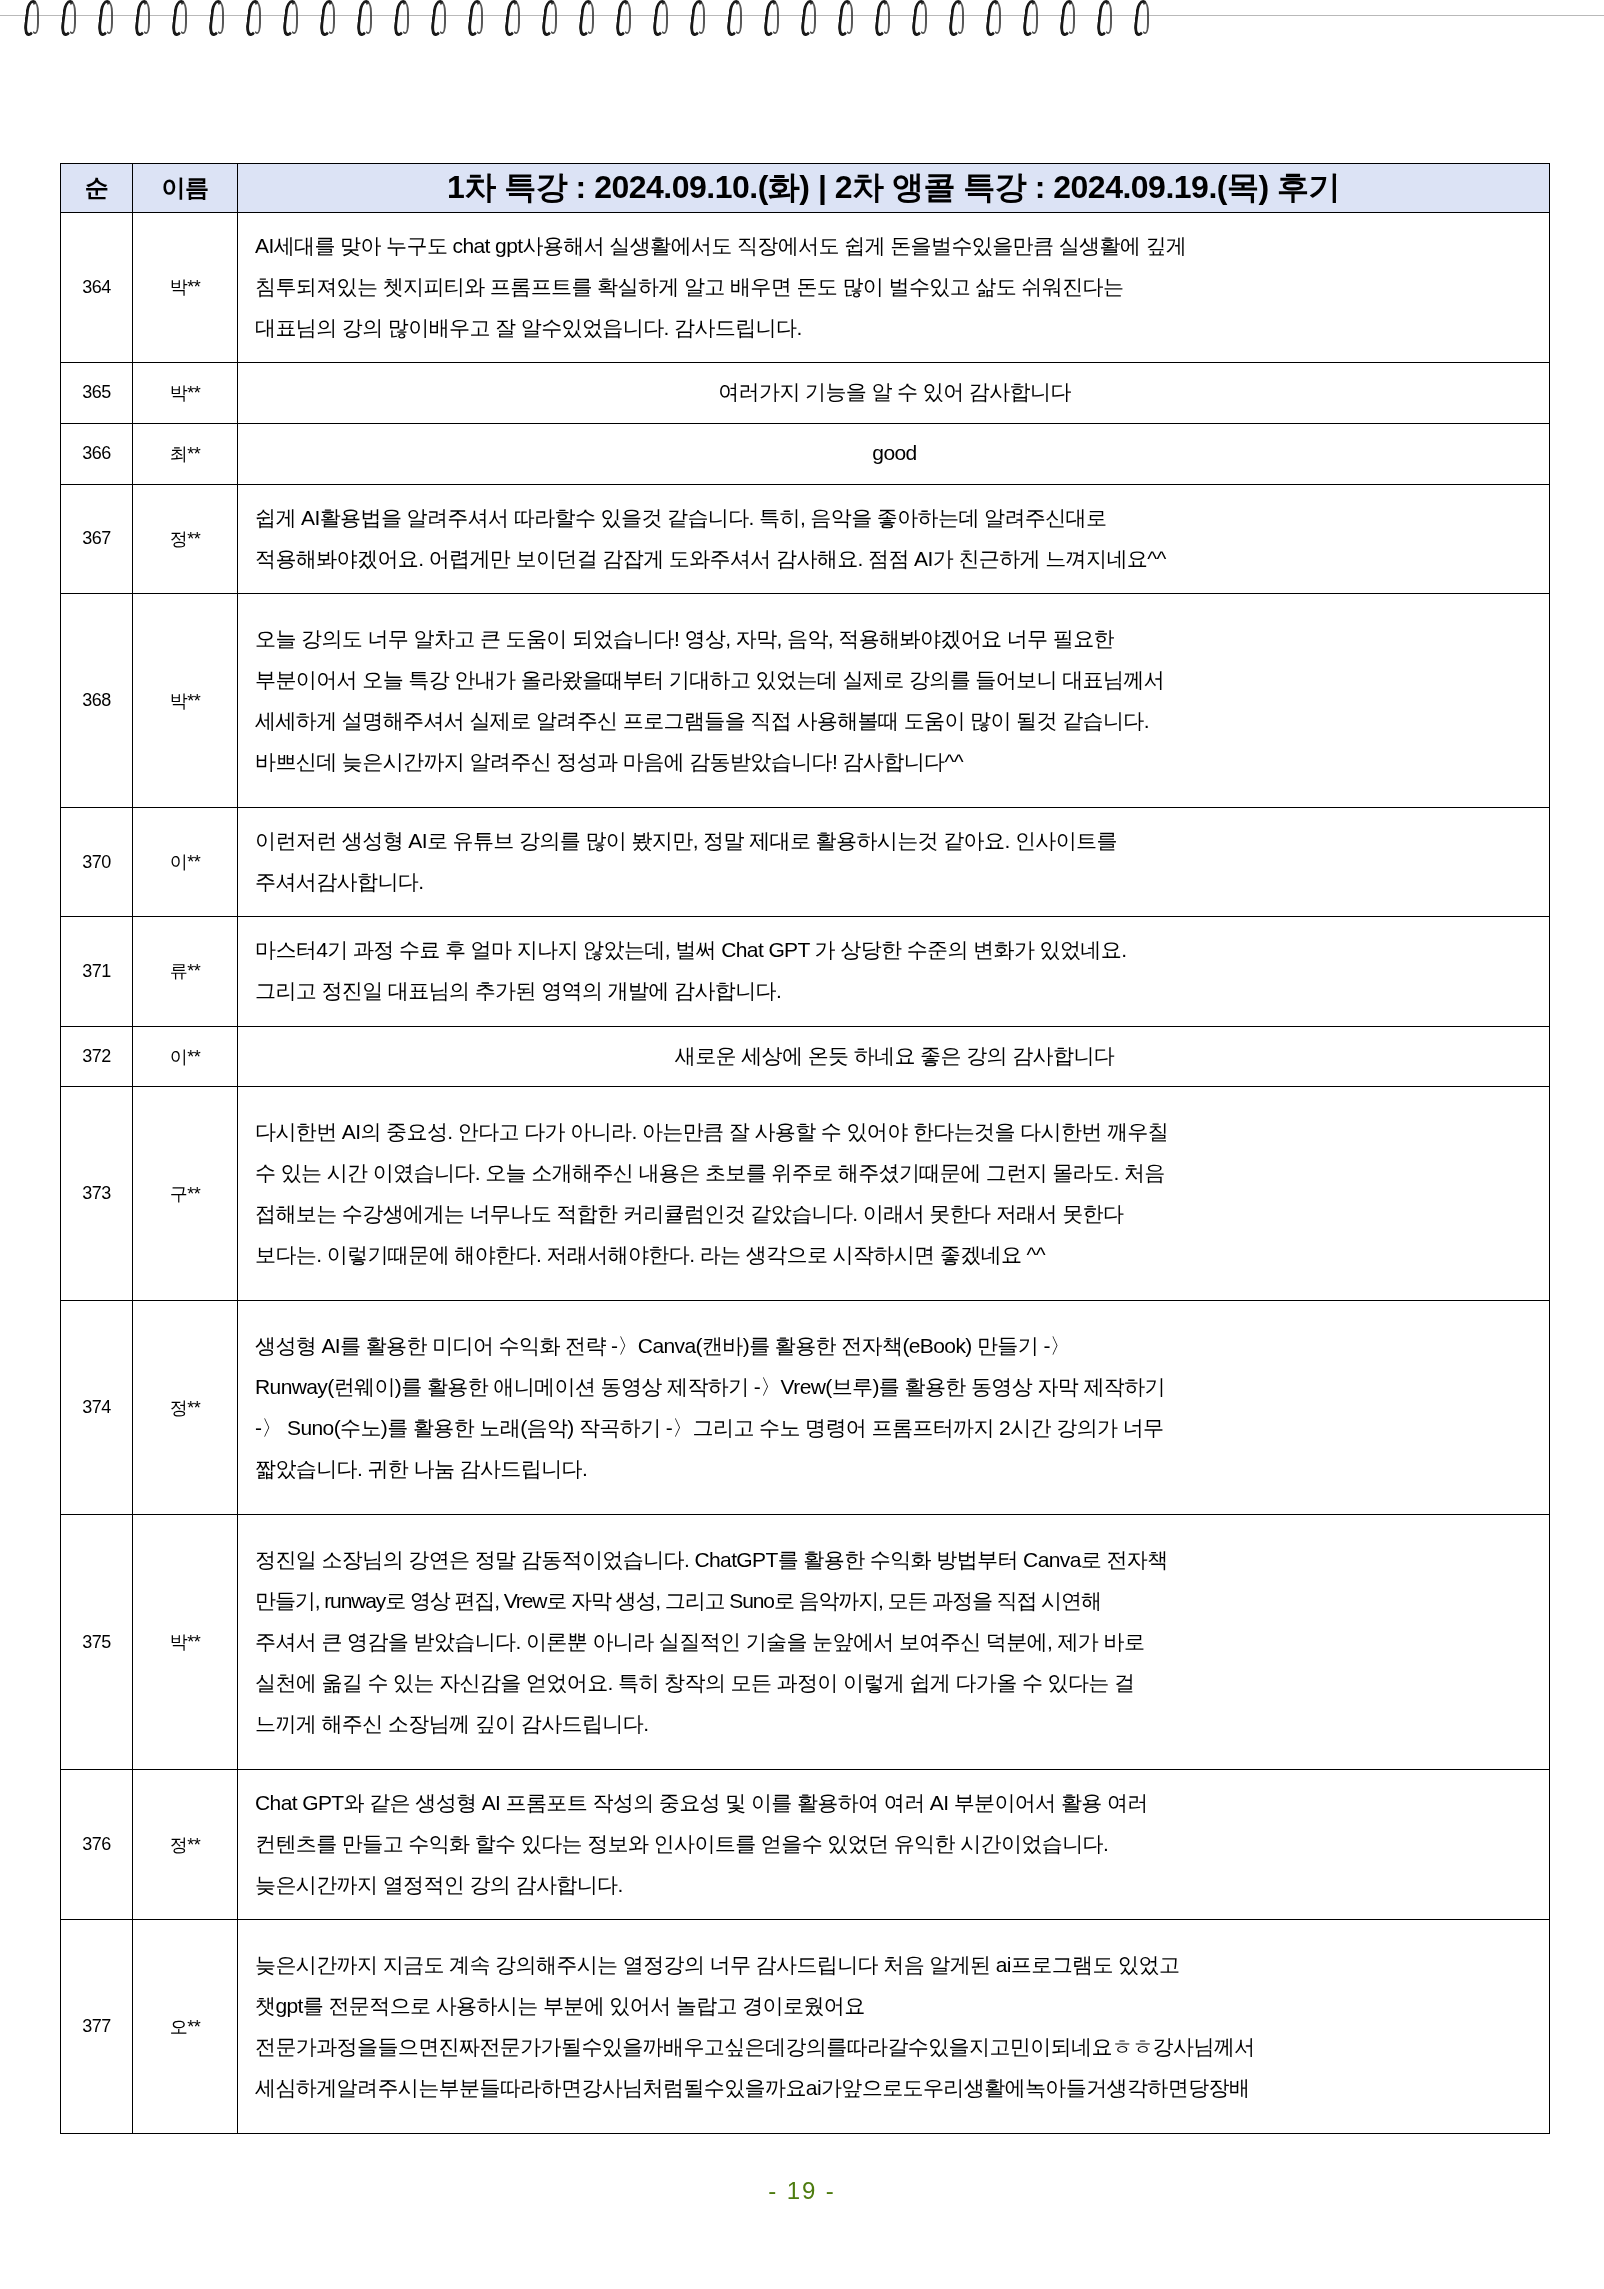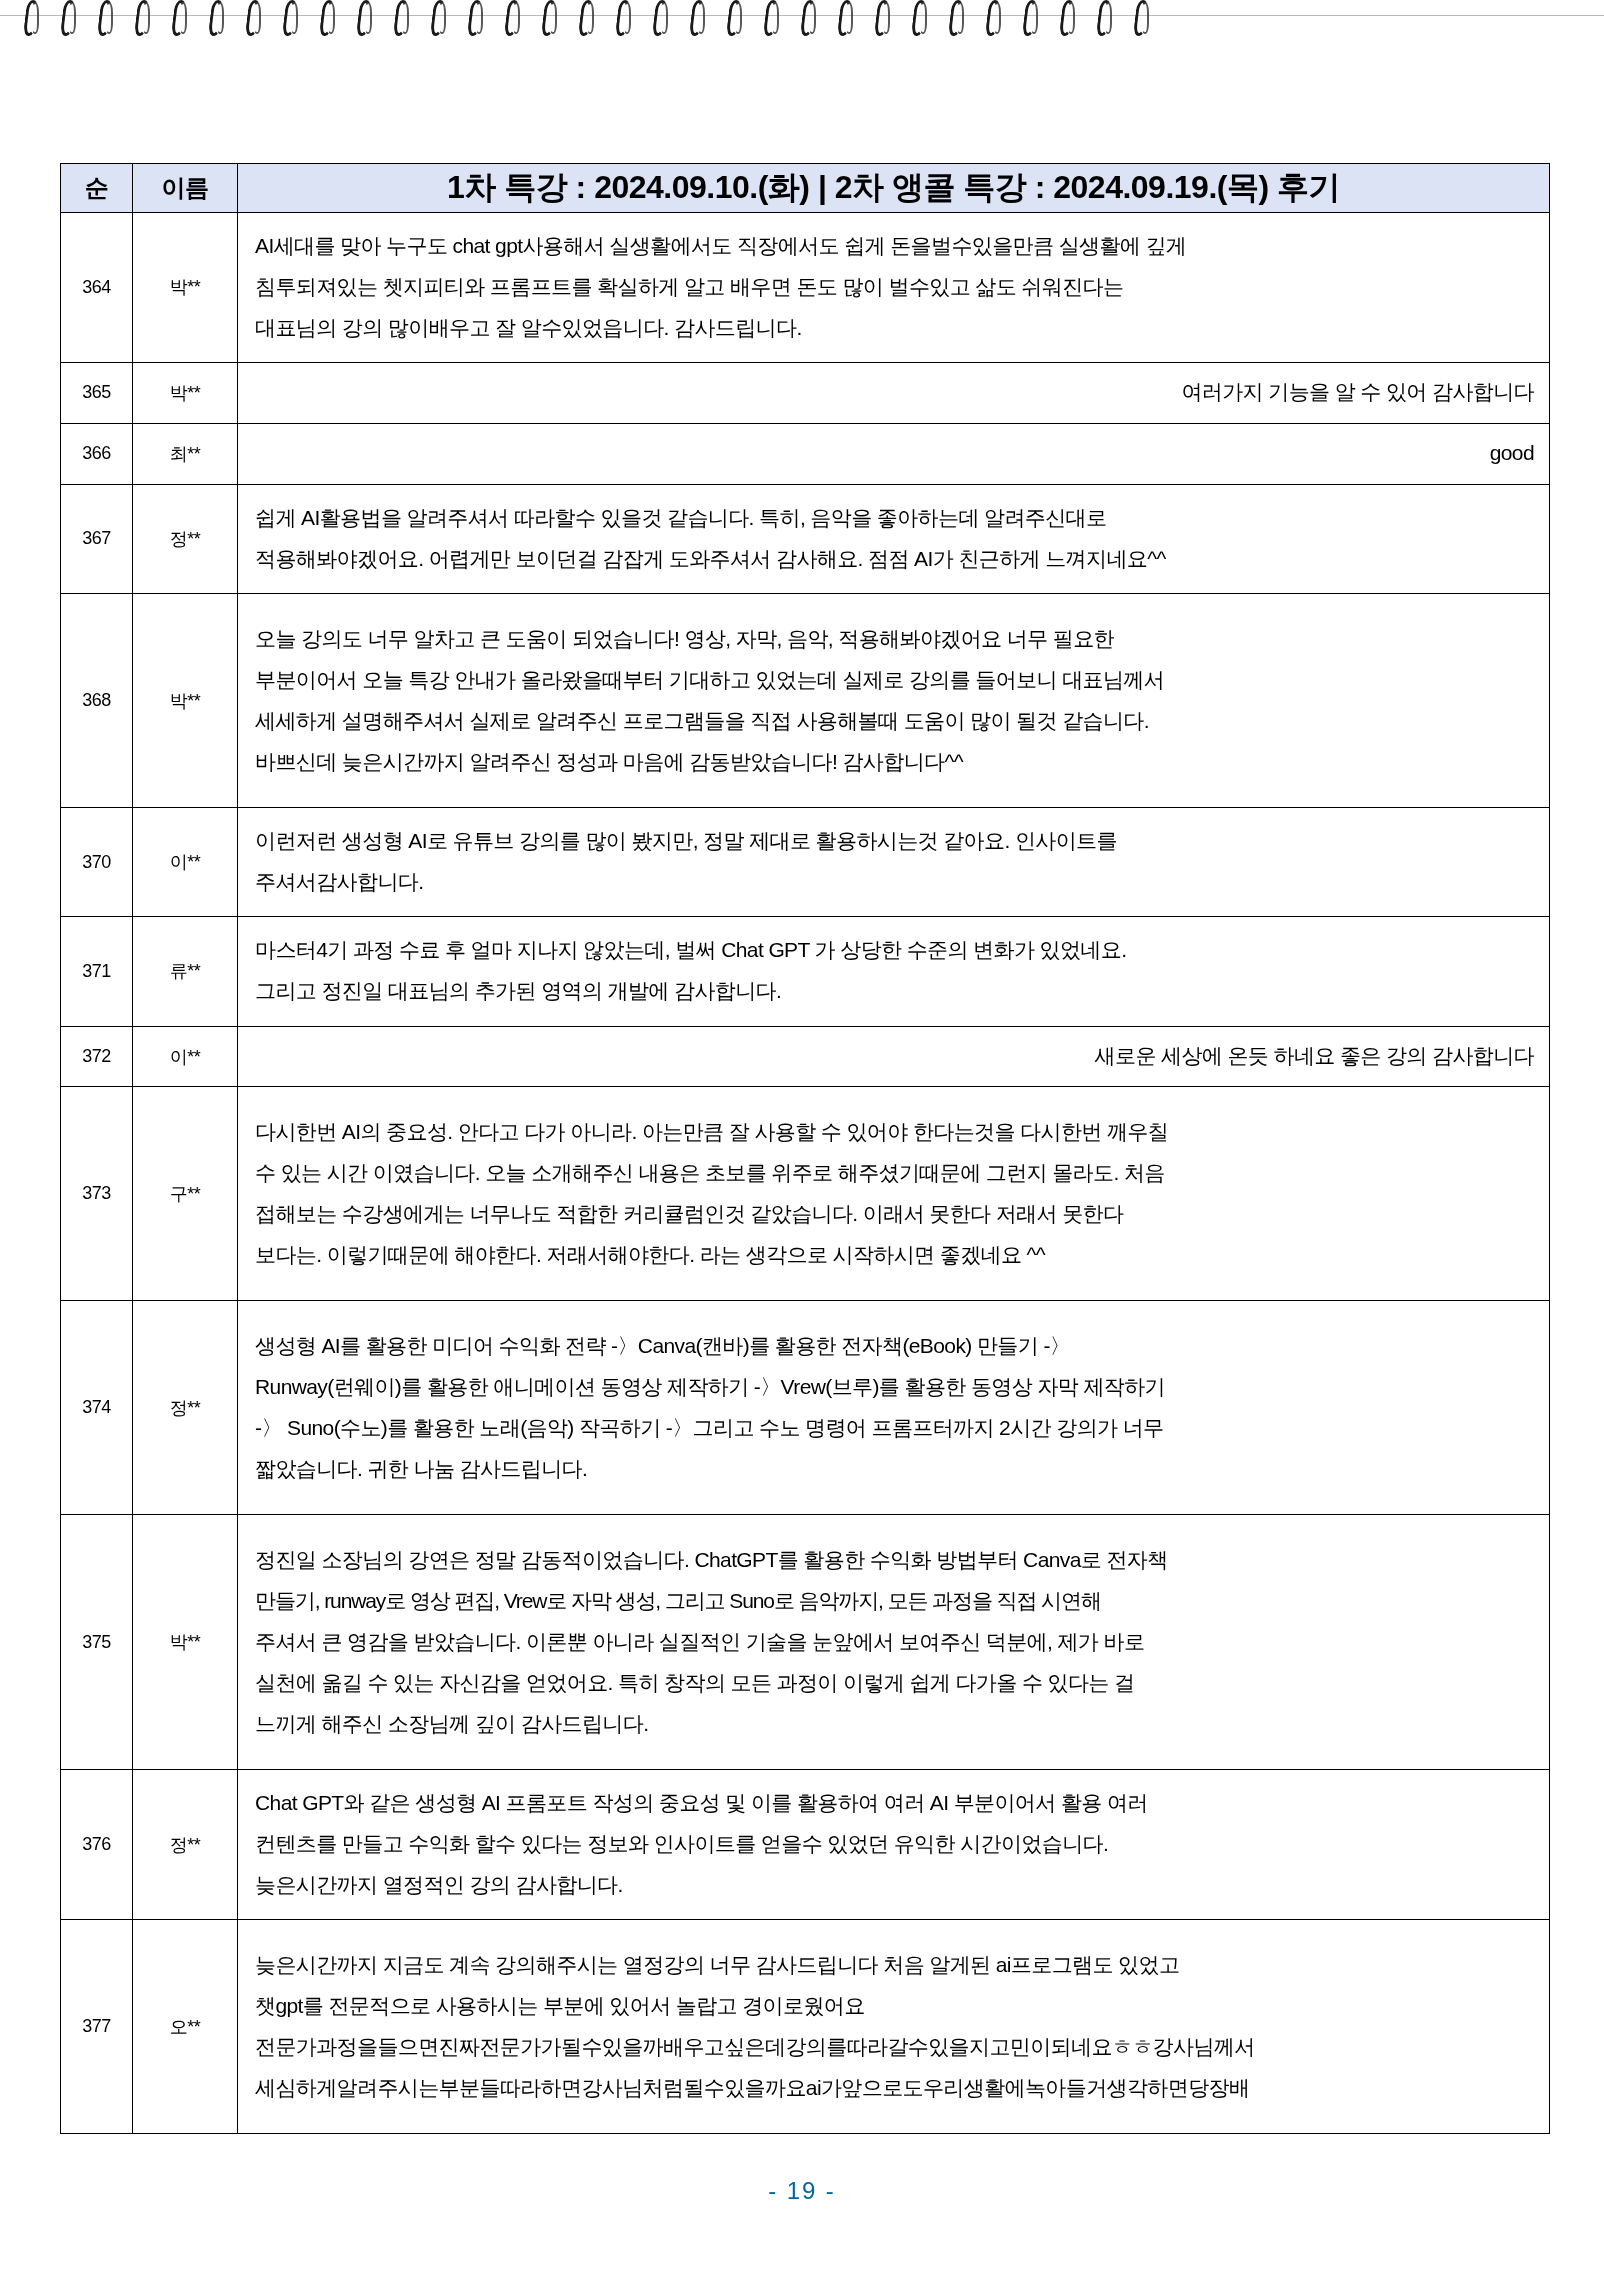--- a/index.html
+++ b/index.html
@@ -112,39 +112,39 @@
   td.col-no, td.col-name {
     text-align: center;
     font-size: 18px;
     letter-spacing: -0.5px;
   }
   td.col-body {
     padding: 13.2px 15px 13.2px 17px;
     font-size: 21px;
     line-height: 1.95;
     letter-spacing: -0.6px;
-    text-align: right;
+    text-align: center;
     word-break: keep-all;
   }
   td.col-body.justify { text-align: justify; text-justify: inter-character; }
   td.col-body p { margin: 0; }
   td.col-body p.tight { letter-spacing: -1.1px; }
   tr.short td.col-body { padding-top: 9.5px; padding-bottom: 9.5px; }
   tr.pad td.col-body { padding-top: 24.6px; padding-bottom: 24.6px; }
 
   
   #footer {
     position: absolute;
     left: 0;
     top: 2177px;
     width: 1604px;
     text-align: center;
     font-size: 24px;
     letter-spacing: 1.9px;
-    color: #0369a1;
+    color: #4d7c0f;
   }
 </style>
 </head>
 <body>
 
 <div id="binding">
   <div class="rail"></div>
   <div class="rings">
       <div class="ring"></div>
       <div class="ring"></div>

